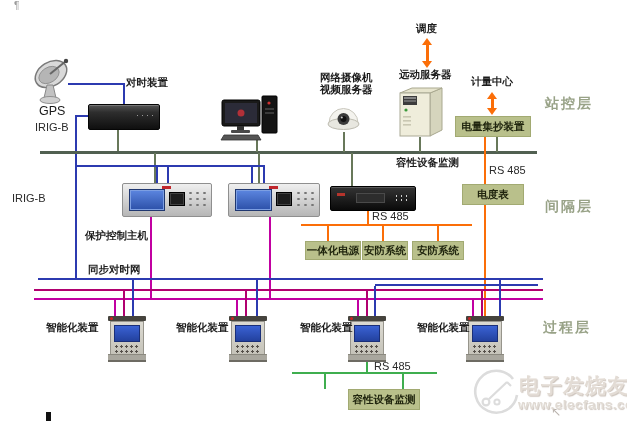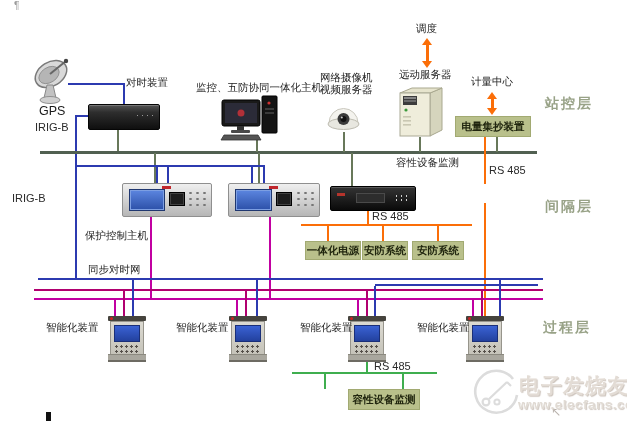--- a/index.html
+++ b/index.html
@@ -6,21 +6,21 @@
   .canvas{position:relative;width:627px;height:425px;background:#fff;overflow:hidden;
           font-family:"Liberation Sans","DejaVu Sans",sans-serif}
   .ln{position:absolute}
   .c-blue{background:#2c3ab0}
   .c-mag1{background:#b1006f}
   .c-mag2{background:#c100a1}
   .c-org{background:#fb6e08}
   .c-bus{background:#516051}
   .c-olv{background:#68785a}
   .c-grn{background:#3fae4f}
-  .lbl{position:absolute;font-weight:400;font-size:10.5px;color:#1c1c1c;white-space:nowrap;line-height:1.15}
+  .lbl{position:absolute;font-weight:700;font-size:10.5px;color:#1c1c1c;white-space:nowrap;line-height:1.15}
   .lbl-en{position:absolute;font-weight:400;font-size:11px;color:#2a2a2a;white-space:nowrap}
   .layer-lbl{position:absolute;font-size:14px;font-weight:700;color:#98a287;letter-spacing:2px;white-space:nowrap}
   .gbox{position:absolute;background:#b9c08b;border:1px solid #a2aa72;display:flex;align-items:center;
         justify-content:center;font-weight:700;font-size:10.5px;color:#20250e;white-space:nowrap}
   .arrow-v{position:absolute;width:10px;display:flex;flex-direction:column;align-items:center}
   .arrow-v .shaft{width:3px;flex:1;background:#fb6e08}
   .tri{width:0;height:0;border-left:5px solid transparent;border-right:5px solid transparent}
   .tri.up{border-bottom:7px solid #fb6e08}
   .tri.down{border-top:7px solid #fb6e08}
   
@@ -239,29 +239,29 @@
         <i></i>
       </span>
     <span class="body">
       <span class="scr"></span>
       <span class="btns"></span>
     </span>
     <span class="base"></span>
   </div>
 
   <div class="gbox" style="left:455px;top:116px;width:74px;height:19px">电量集抄装置</div>
+  <div class="gbox" style="left:462px;top:184px;width:60px;height:19px">电度表</div>
   <div class="gbox" style="left:305px;top:241px;width:54px;height:17px">一体化电源</div>
   <div class="gbox" style="left:362px;top:241px;width:44px;height:17px">安防系统</div>
   <div class="gbox" style="left:412px;top:241px;width:50px;height:17px">安防系统</div>
   <div class="gbox" style="left:348px;top:389px;width:70px;height:19px">容性设备监测</div>
 
   <span class="lbl-en" style="left:39px;top:104px;font-size:12.5px;color:#1a1a1a">GPS</span>
   <span class="lbl-en" style="left:35px;top:121px">IRIG-B</span>
   <span class="lbl" style="left:126px;top:76px">对时装置</span>
-  <span class="lbl" style="left:196px;top:81px">监控、五防协同一体化主机</span>
   <div class="lbl" style="left:320px;top:71px;text-align:right">
     <div>网络摄像机</div>
     <div>视频服务器</div>
   </div>
   <span class="lbl" style="left:416px;top:22px">调度</span>
   <span class="lbl" style="left:399px;top:68px">远动服务器</span>
   <span class="lbl" style="left:471px;top:75px">计量中心</span>
   <span class="layer-lbl" style="left:545px;top:95px">站控层</span>
 
   <span class="lbl-en" style="left:12px;top:192px">IRIG-B</span>

